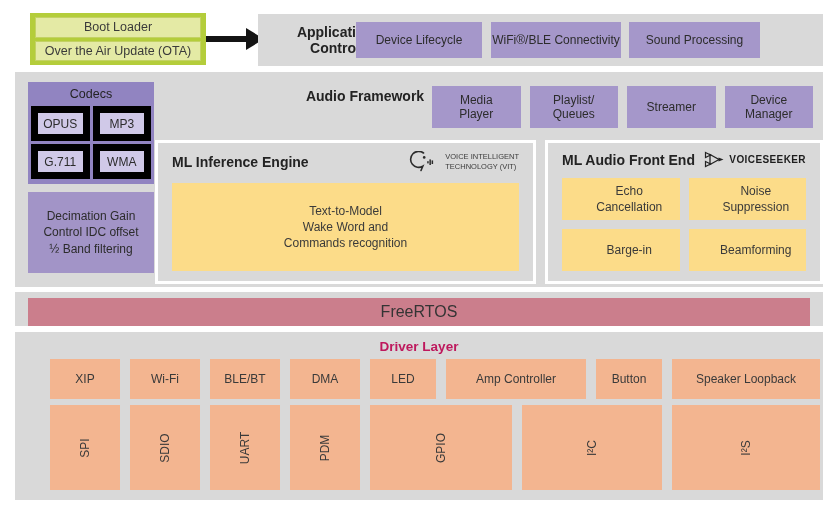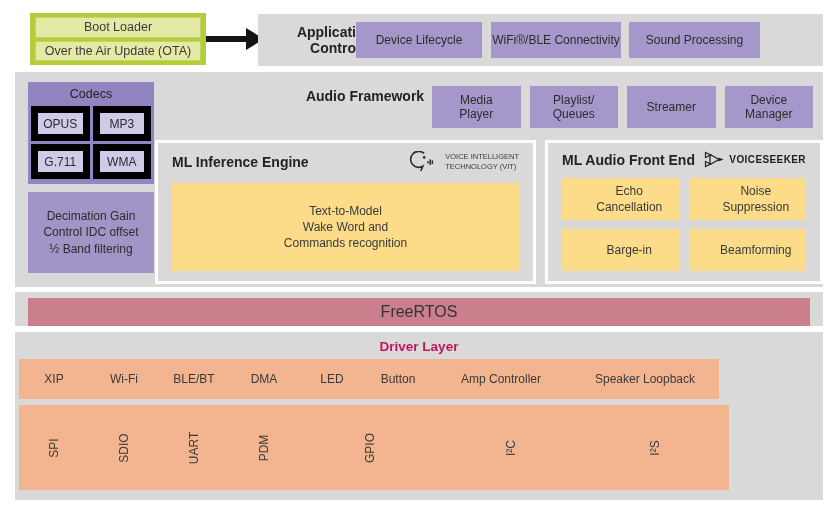--- a/index.html
+++ b/index.html
@@ -65,21 +65,21 @@
     text-align:center;font-size:12px;white-space:pre-line;line-height:1.35;color:#2c2c2c;}
 
   
   .band-rtos{left:15px;top:292px;width:808px;height:34px;}
   .rtos-bar{position:absolute;left:13px;right:13px;top:6px;height:28px;background:#cb7e8c;
     display:flex;align-items:center;justify-content:center;font-size:16px;color:#343434;}
 
   
   .band-driver{left:15px;top:332px;width:808px;height:168px;}
   .driver-title{text-align:center;font-weight:bold;font-size:13.5px;padding-top:7px;color:#be185d;}
-  .drow{position:absolute;left:4px;display:flex;}
+  .drow{position:absolute;left:35px;display:flex;gap:10px;}
   .drow1{top:27px;height:40px;}
   .drow2{top:73px;height:85px;}
   .obox{background:#f3b590;display:flex;align-items:center;justify-content:center;
     font-size:12px;text-align:center;color:#3a3a3a;position:relative;}
   .w-a{width:70px;}.w-b{width:66px;}.w-amp{width:140px;}.w-spk{width:148px;}.w-gpio{width:142px;}
   .vtext{position:absolute;left:50%;top:50%;
     transform:translate(-50%,-50%) rotate(-90deg);white-space:nowrap;}
 </style>
 </head>
 <body>
@@ -181,22 +181,22 @@
 
   <div class="band band-driver">
     <div class="driver-title">Driver Layer</div>
 
     <div class="drow drow1">
       <div class="obox w-a">XIP</div>
       <div class="obox w-a">Wi-Fi</div>
       <div class="obox w-a">BLE/BT</div>
       <div class="obox w-a">DMA</div>
       <div class="obox w-b">LED</div>
+      <div class="obox w-amp">Amp Controller</div>
       <div class="obox w-b">Button</div>
-      <div class="obox w-amp">Amp Controller</div>
       <div class="obox w-spk">Speaker Loopback</div>
     </div>
 
     <div class="drow drow2">
       <div class="obox w-a">
           <span class="vtext">SPI</span>
         </div>
       <div class="obox w-a">
           <span class="vtext">SDIO</span>
         </div>

